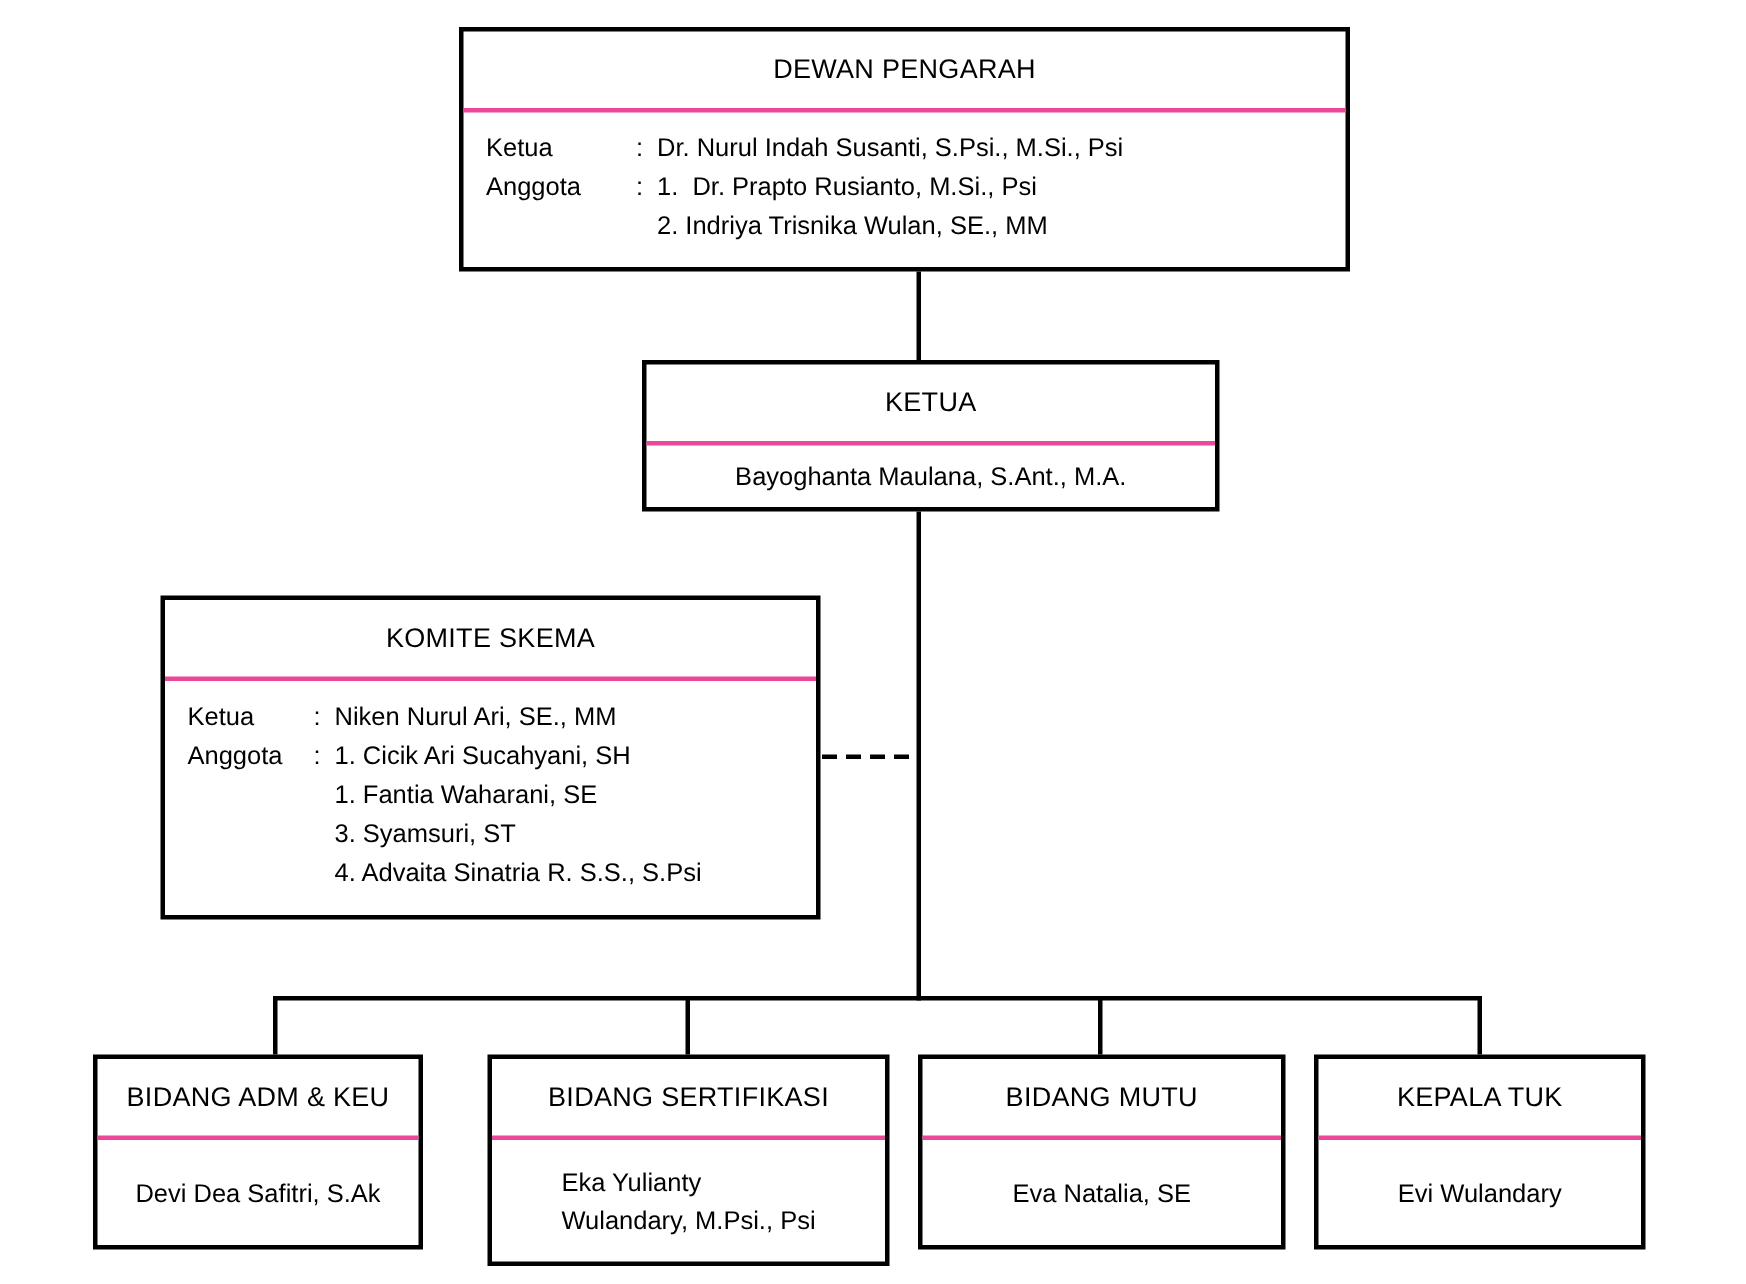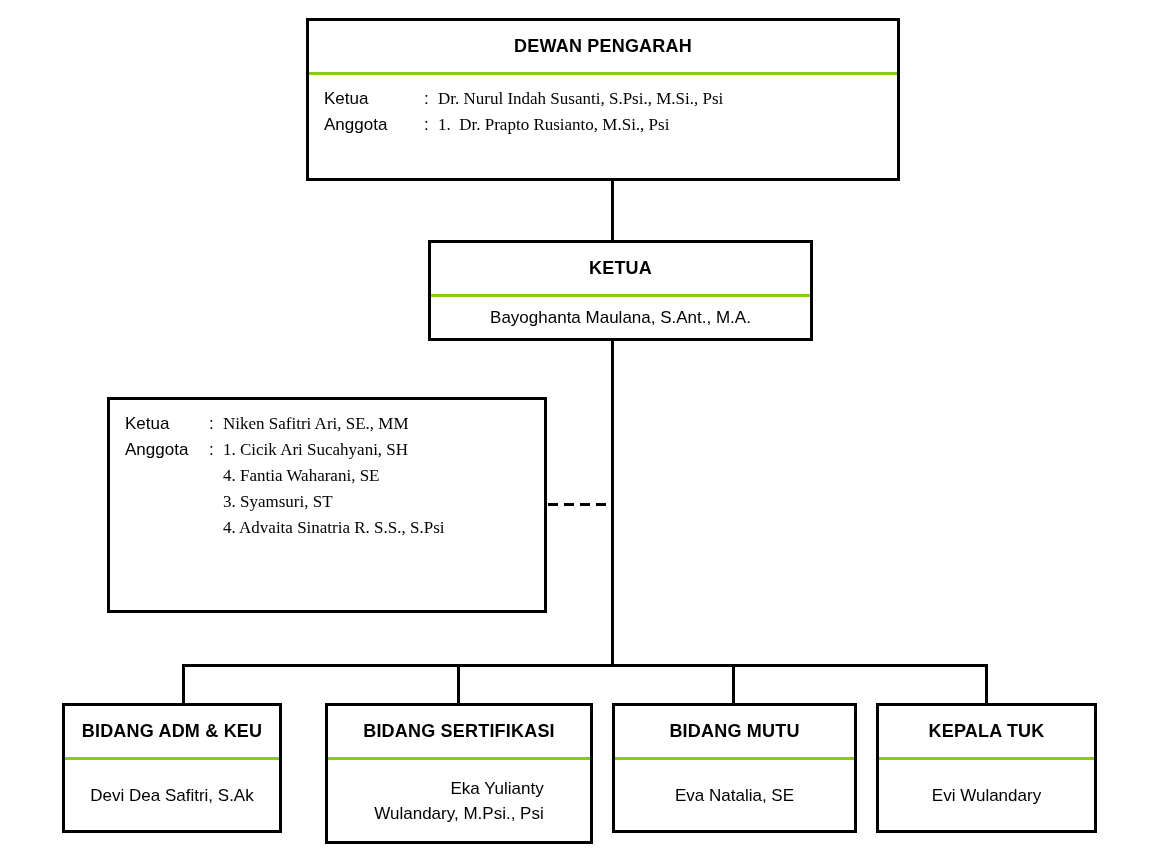--- a/index.html
+++ b/index.html
@@ -31,40 +31,40 @@
   
   .node {
     position: absolute;
     border: 3px solid #000000;
     background: #ffffff;
     box-sizing: border-box;
     display: flex;
     flex-direction: column;
   }
   .node-header {
-    border-bottom: 3px solid #84cc16;
+    border-bottom: 3px solid #ec4899;
     height: 51px;
     flex: 0 0 auto;
     display: flex;
     align-items: center;
     justify-content: center;
-    font-weight: bold;
+    font-weight: normal;
     font-size: 18px;
     letter-spacing: 0.2px;
     white-space: pre;
   }
   .node-body {
     flex: 1 1 auto;
     display: flex;
     flex-direction: column;
     justify-content: center;
   }
   .node-body.center {
     align-items: center;
-    text-align: right;
+    text-align: left;
     font-size: 17px;
     line-height: 25px;
   }
   .node-body.kv {
     justify-content: flex-start;
     padding: 11px 10px 10px 15px;
     font-size: 17px;
     line-height: 26px;
   }
   .kv-row {
@@ -76,21 +76,21 @@
     flex: 0 0 auto;
     width: 100px;
     white-space: pre;
   }
   .komite .kv-label { width: 84px; }
   .kv-colon {
     flex: 0 0 auto;
     width: 14px;
     white-space: pre;
   }
-  .kv-text { white-space: pre; font-family: Liberation Serif, serif; }
+  .kv-text { white-space: pre; }
   .person-name { white-space: pre-line; }
 </style>
 </head>
 <body>
 
 <div class="canvas">
 
   <div class="line v" style="left:611px; top:178px; height:64px;"></div>
   <div class="line v" style="left:611px; top:338px; height:329px;"></div>
   <div class="dashed-line" style="left:548px; top:503px; width:63px;"></div>
@@ -106,46 +106,52 @@
       <div class="kv-row">
         <span class="kv-label">Ketua</span>
         <span class="kv-colon">:</span>
         <span class="kv-text">Dr. Nurul Indah Susanti, S.Psi., M.Si., Psi</span>
       </div>
       <div class="kv-row">
         <span class="kv-label">Anggota</span>
         <span class="kv-colon">:</span>
         <span class="kv-text">1.  Dr. Prapto Rusianto, M.Si., Psi</span>
       </div>
+      <div class="kv-row">
+        <span class="kv-label"></span>
+        <span class="kv-colon"></span>
+        <span class="kv-text">2. Indriya Trisnika Wulan, SE., MM</span>
+      </div>
     </div>
   </div>
 
   <div class="node" style="left:428px; top:240px; width:385px; height:101px;">
     <div class="node-header">KETUA</div>
     <div class="node-body center">
       <span class="person-name">Bayoghanta Maulana, S.Ant., M.A.</span>
     </div>
   </div>
 
   <div class="node komite" style="left:107px; top:397px; width:440px; height:216px;">
+    <div class="node-header">KOMITE SKEMA</div>
     <div class="node-body kv">
       <div class="kv-row">
         <span class="kv-label">Ketua</span>
         <span class="kv-colon">:</span>
-        <span class="kv-text">Niken Safitri Ari, SE., MM</span>
+        <span class="kv-text">Niken Nurul Ari, SE., MM</span>
       </div>
       <div class="kv-row">
         <span class="kv-label">Anggota</span>
         <span class="kv-colon">:</span>
         <span class="kv-text">1. Cicik Ari Sucahyani, SH</span>
       </div>
       <div class="kv-row">
         <span class="kv-label"></span>
         <span class="kv-colon"></span>
-        <span class="kv-text">4. Fantia Waharani, SE</span>
+        <span class="kv-text">1. Fantia Waharani, SE</span>
       </div>
       <div class="kv-row">
         <span class="kv-label"></span>
         <span class="kv-colon"></span>
         <span class="kv-text">3. Syamsuri, ST</span>
       </div>
       <div class="kv-row">
         <span class="kv-label"></span>
         <span class="kv-colon"></span>
         <span class="kv-text">4. Advaita Sinatria R. S.S., S.Psi</span>

